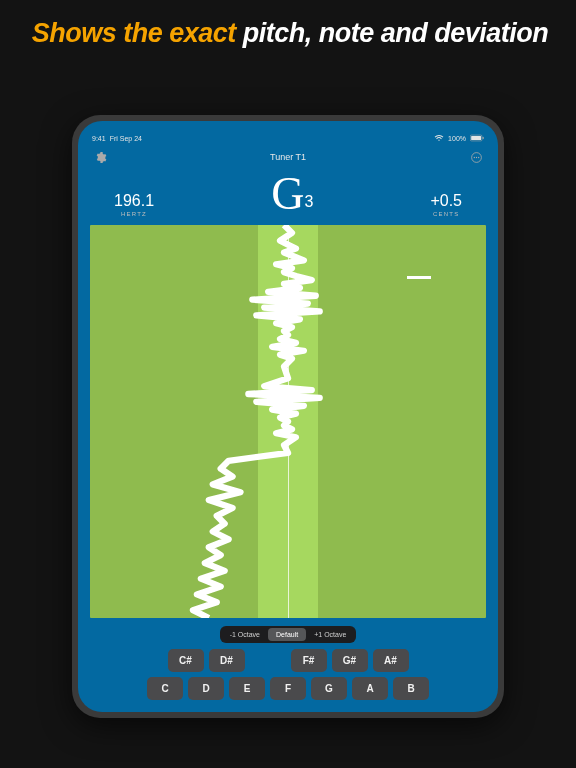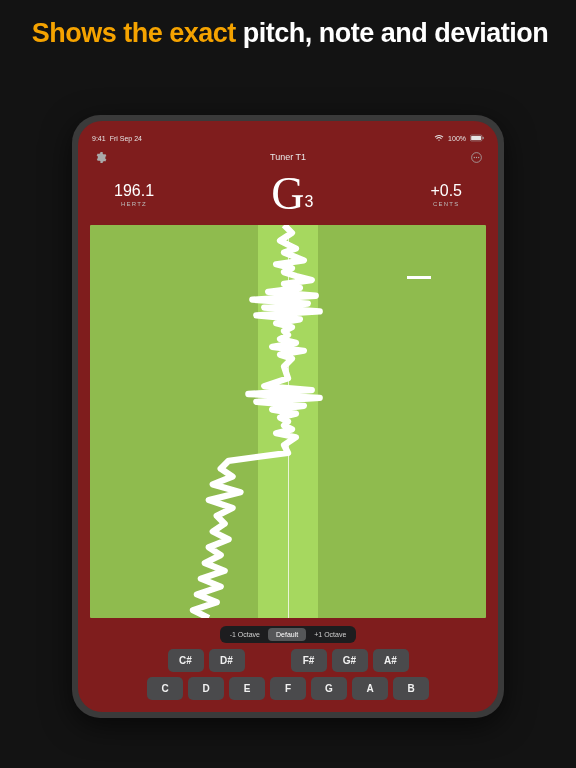--- a/index.html
+++ b/index.html
@@ -1,55 +1,55 @@
 <!DOCTYPE html>
 <html><head>
 <meta charset="utf-8">
 <style>
   * { margin: 0; padding: 0; box-sizing: border-box; }
   html, body { width: 576px; height: 768px; background: #131313; font-family: -apple-system, Helvetica, Arial, sans-serif; overflow: hidden; }
-  .promo { padding: 18px 20px 0 24px; text-align: center; }
+  .promo { padding: 18px 20px 0 24px; text-align: center; font-style: italic; }
   .promo-text { font-size: 27px; font-weight: 800; line-height: 1.15; letter-spacing: -0.5px; }
   .promo-hl { color: #f5a300; }
   .promo-rest { color: #fff; }
 
   .tablet {
     position: absolute;
     left: 50%; transform: translateX(-50%);
     top: 115px;
     width: 432px; height: 603px;
     background: #3a3a3a;
     border-radius: 28px;
     padding: 6px;
     box-shadow: 0 8px 30px rgba(0,0,0,.6);
   }
   .bezel {
     width: 100%; height: 100%;
-    background: #7f1d1d;
+    background: #0369a1;
     border-radius: 24px;
     padding: 12px 12px 10px 12px;
     display: flex; flex-direction: column;
   }
   .statusbar {
     display: flex; align-items: center; justify-content: space-between;
     color: #e5e5e5; font-size: 7px; height: 10px; padding: 0 2px;
   }
   .sb-left, .sb-right { display: flex; align-items: center; gap: 4px; }
   .wifi, .batt { display: inline-block; }
 
   .topbar {
     display: flex; align-items: center; justify-content: space-between;
     padding: 6px 2px 2px 2px;
   }
   .topbar .title { color: #e8e8e8; font-size: 9px; font-weight: 500; }
   .iconbtn { width: 16px; height: 16px; display: flex; align-items: center; justify-content: center; color: #aaa; cursor: pointer; }
   .iconbtn svg { width: 13px; height: 13px; }
 
   .readouts {
-    display: flex; align-items: center; justify-content: space-between;
+    display: flex; align-items: flex-end; justify-content: space-between;
     padding: 4px 24px 6px 24px;
   }
   .metric { text-align: center; color: #fff; }
   .metric .val { font-size: 16px; font-weight: 300; }
   .metric .lbl { font-size: 6px; letter-spacing: 1.2px; color: #bdbdbd; margin-top: 1px; }
   .note { color: #fff; font-weight: 400; text-align: center; line-height: 1; }
   .note .n { font-size: 46px; font-family: Georgia, 'Times New Roman', serif; }
   .note .oct { font-size: 16px; vertical-align: baseline; position: relative; bottom: 2px; }
 
   .viz {

